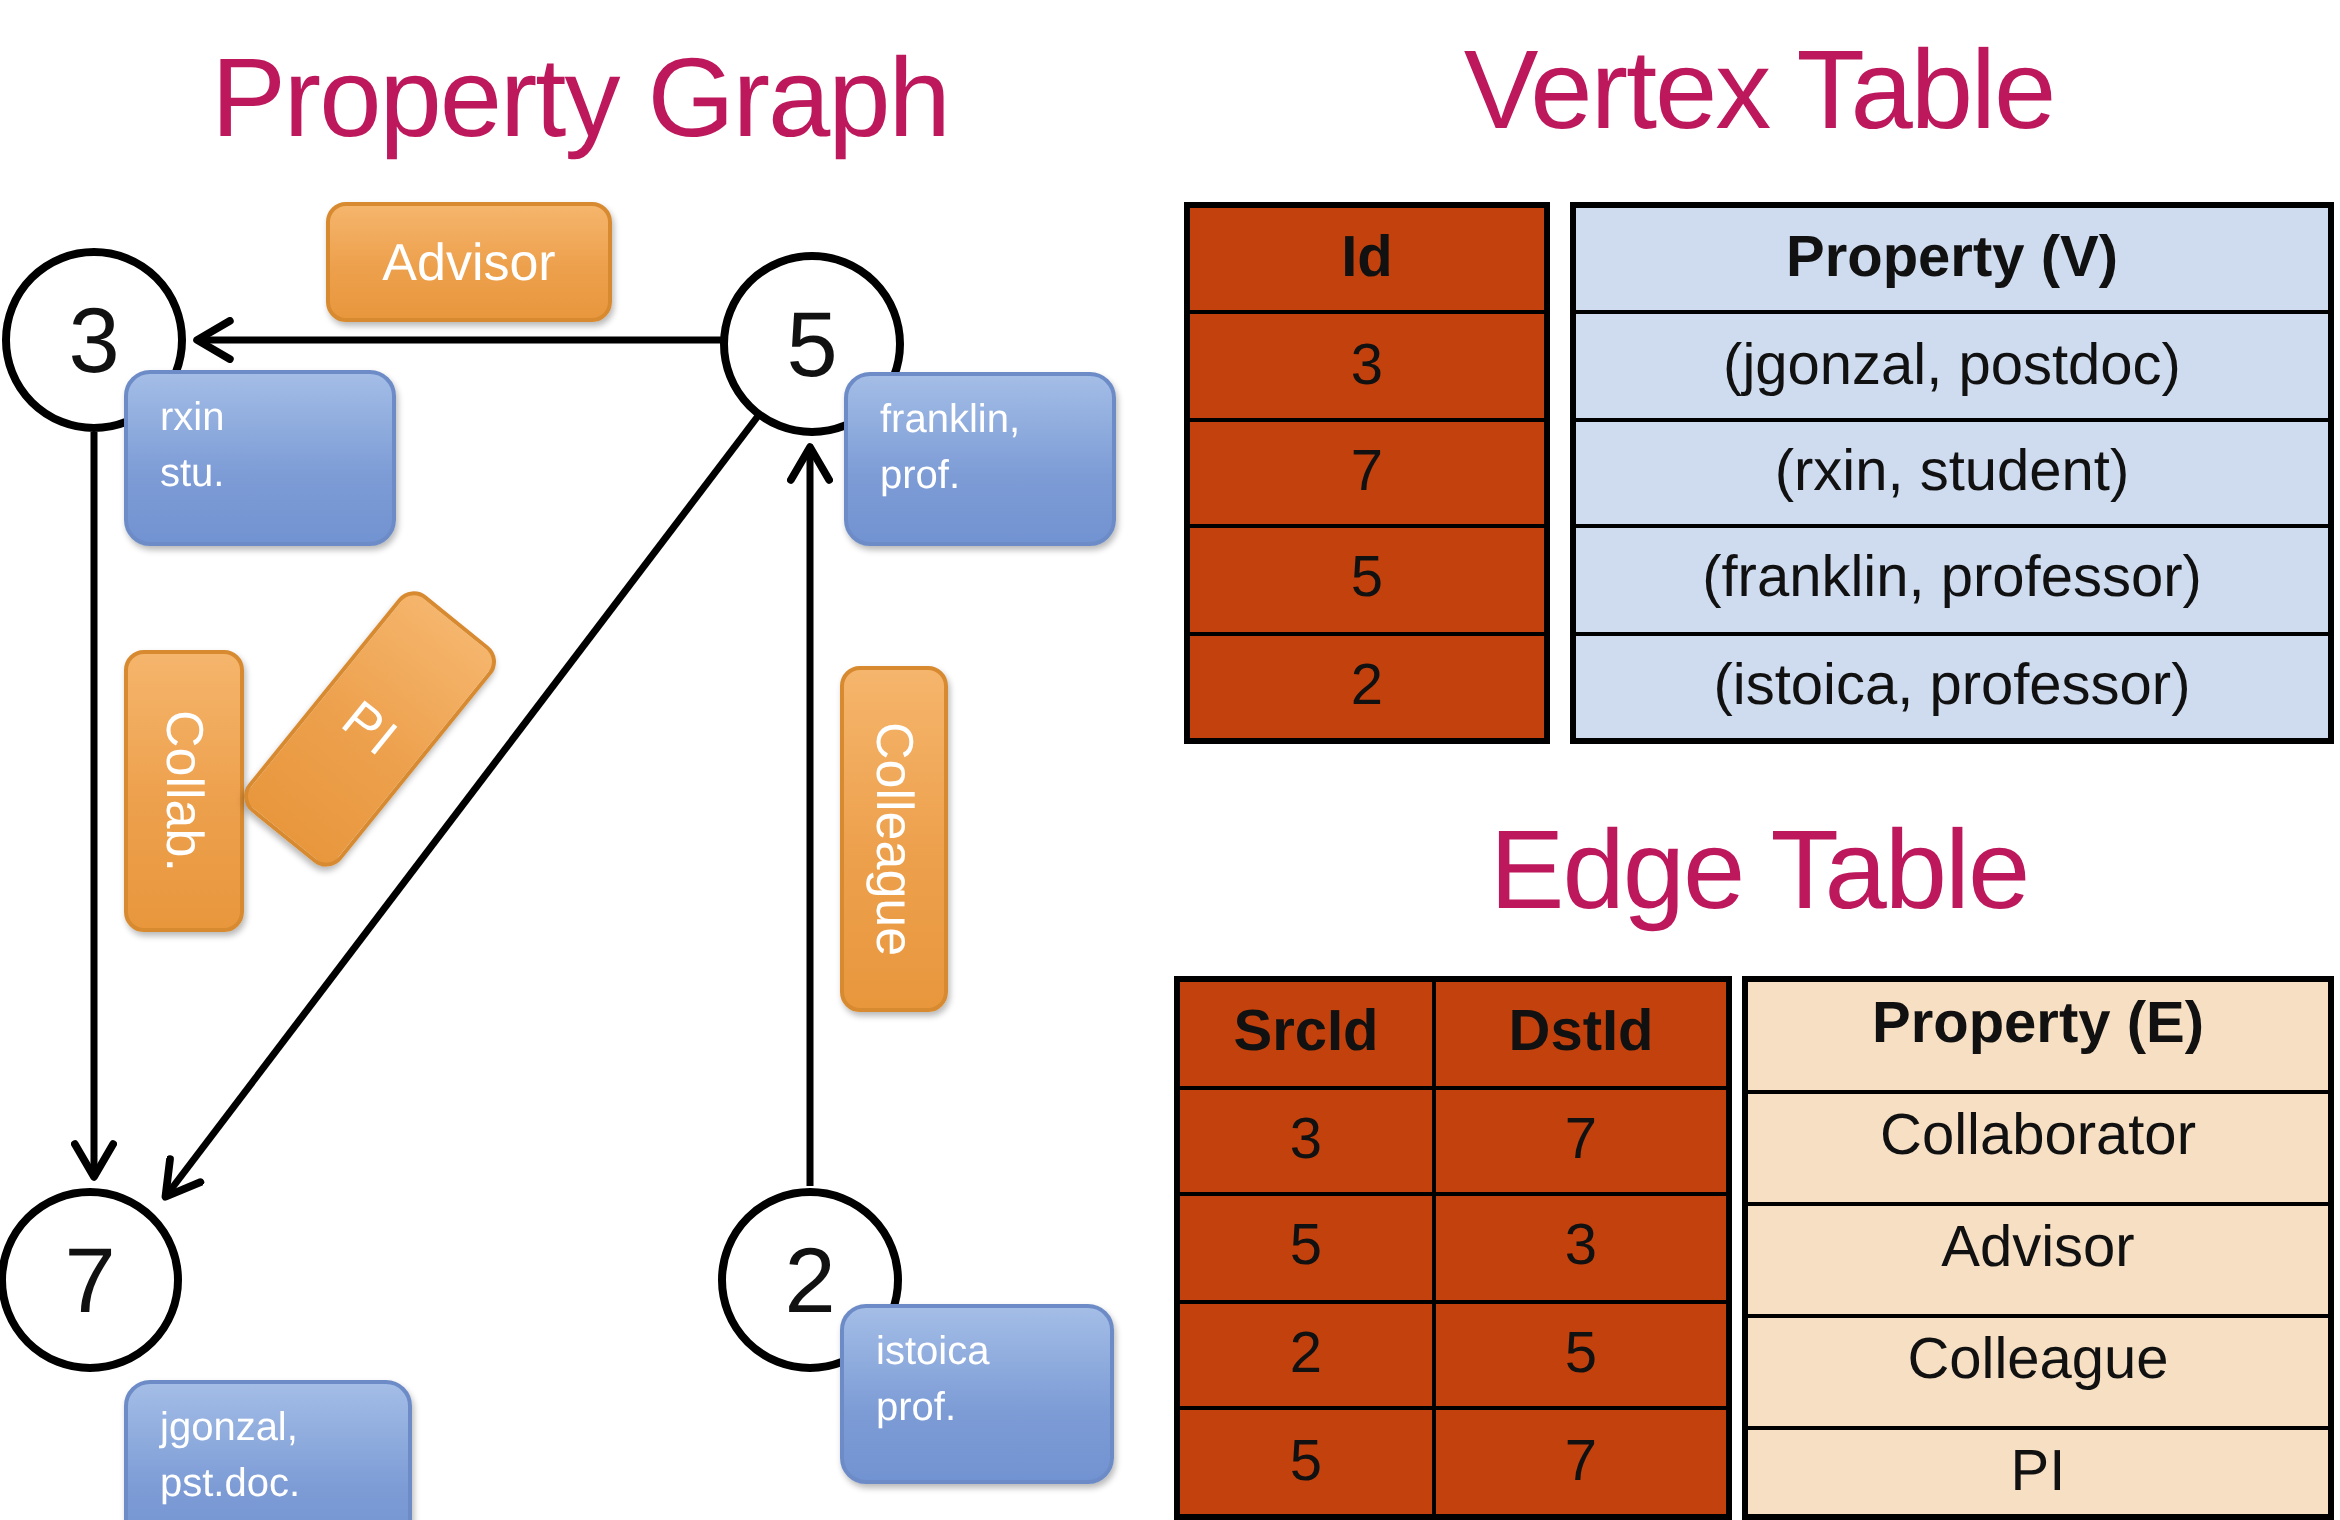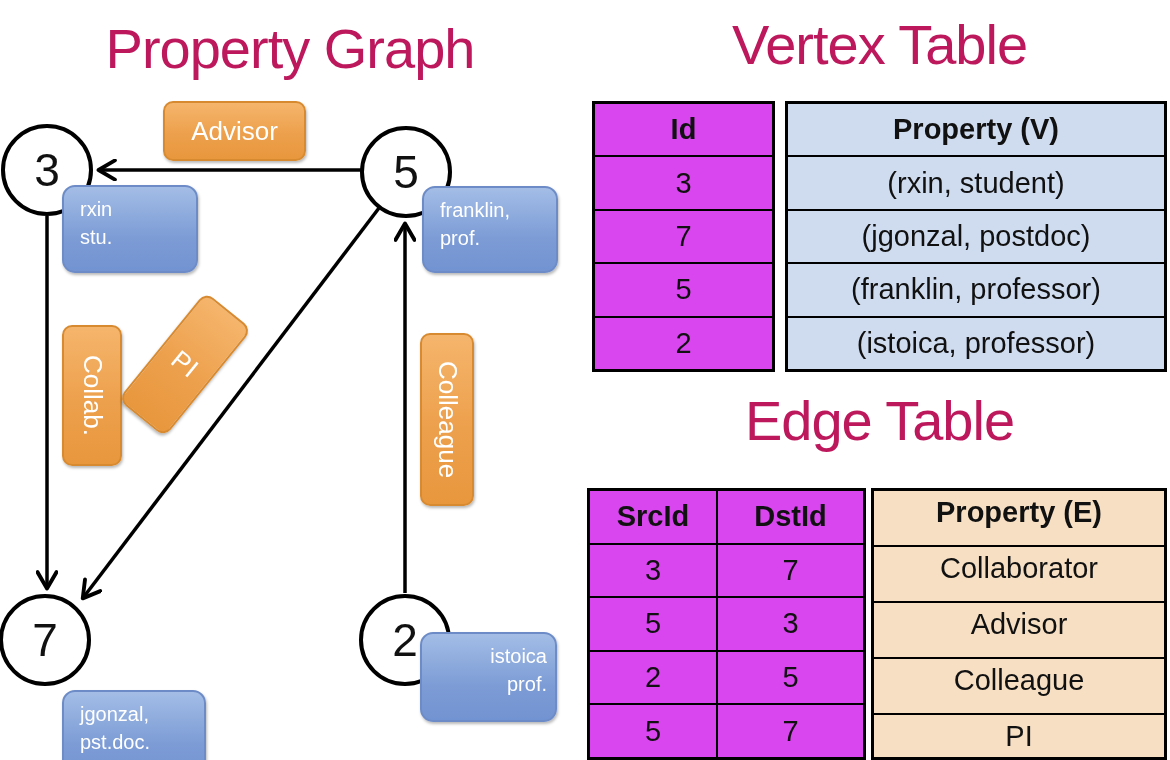--- a/index.html
+++ b/index.html
@@ -38,21 +38,21 @@
     position:absolute;border-radius:13px;
     background:linear-gradient(180deg,#a3bde6 0%,#7d9cd6 60%,#7293d1 100%);
     border:2px solid #6d8cc7;
     color:#fff;font-size:20px;line-height:1.42;
     padding:8px 8px 8px 16px;box-sizing:border-box;
     box-shadow:1px 2px 3px rgba(0,0,0,0.28);
   }
   
   .tbl{
     position:absolute;display:flex;flex-direction:column;
-    border:3px solid #000;box-sizing:border-box;background:#d946ef;
+    border:3px solid #000;box-sizing:border-box;background:#c2410c;
   }
   .tbl .row{
     flex:1;display:flex;align-items:center;justify-content:center;
     border-top:2.5px solid #000;font-size:29px;
   }
   .tbl .row:first-child{border-top:none;}
   .tbl .row.hdr{font-weight:bold;}
   .two-col .row{padding:0;}
   .two-col .cell{
     flex:1;height:100%;display:flex;align-items:center;justify-content:center;
@@ -96,21 +96,21 @@
   <div>stu.</div>
 </div>
 <div class="vlabel" style="left:422px;top:186px;width:136px;height:87px;">
   <div>franklin,</div>
   <div>prof.</div>
 </div>
 <div class="vlabel" style="left:62px;top:652px;width:144px;height:90px;margin-top:38px;">
   <div>jgonzal,</div>
   <div>pst.doc.</div>
 </div>
-<div class="vlabel" style="left:420px;top:632px;width:137px;height:90px;text-align:right;">
+<div class="vlabel" style="left:420px;top:652px;width:137px;height:90px;">
   <div>istoica</div>
   <div>prof.</div>
 </div>
 
 <div class="elabel" style="left:163px;top:101px;width:139px;height:56px;">Advisor</div>
 <div class="elabel vert" style="left:62px;top:325px;width:56px;height:137px;">Collab.</div>
 <div class="elabel" style="left:155px;top:295px;width:56px;height:135px;transform:rotate(39deg);letter-spacing:1px;">PI</div>
 <div class="elabel vert" style="left:420px;top:333px;width:50px;height:169px;">Colleague</div>
 
 <div class="big-title" style="left:592px;top:12px;width:575px;">Vertex Table</div>
@@ -118,27 +118,27 @@
 <div class="tbl" style="left:592px;top:101px;width:183px;height:271px;">
   <div class="row hdr">Id</div>
   <div class="row">3</div>
   <div class="row">7</div>
   <div class="row">5</div>
   <div class="row">2</div>
 </div>
 
 <div class="tbl fill-blue" style="left:785px;top:101px;width:382px;height:271px;">
   <div class="row hdr">Property (V)</div>
+  <div class="row">(jgonzal, postdoc)</div>
   <div class="row">(rxin, student)</div>
-  <div class="row">(jgonzal, postdoc)</div>
   <div class="row">(franklin, professor)</div>
   <div class="row">(istoica, professor)</div>
 </div>
 
-<div class="big-title" style="left:592px;top:388px;width:575px;">Edge Table</div>
+<div class="big-title" style="left:592px;top:402px;width:575px;">Edge Table</div>
 
 <div class="tbl two-col" style="left:587px;top:488px;width:279px;height:272px;">
   <div class="row hdr">
     <div class="cell src">SrcId</div>
     <div class="cell">DstId</div>
   </div>
   <div class="row">
     <div class="cell src">3</div>
     <div class="cell">7</div>
   </div>

